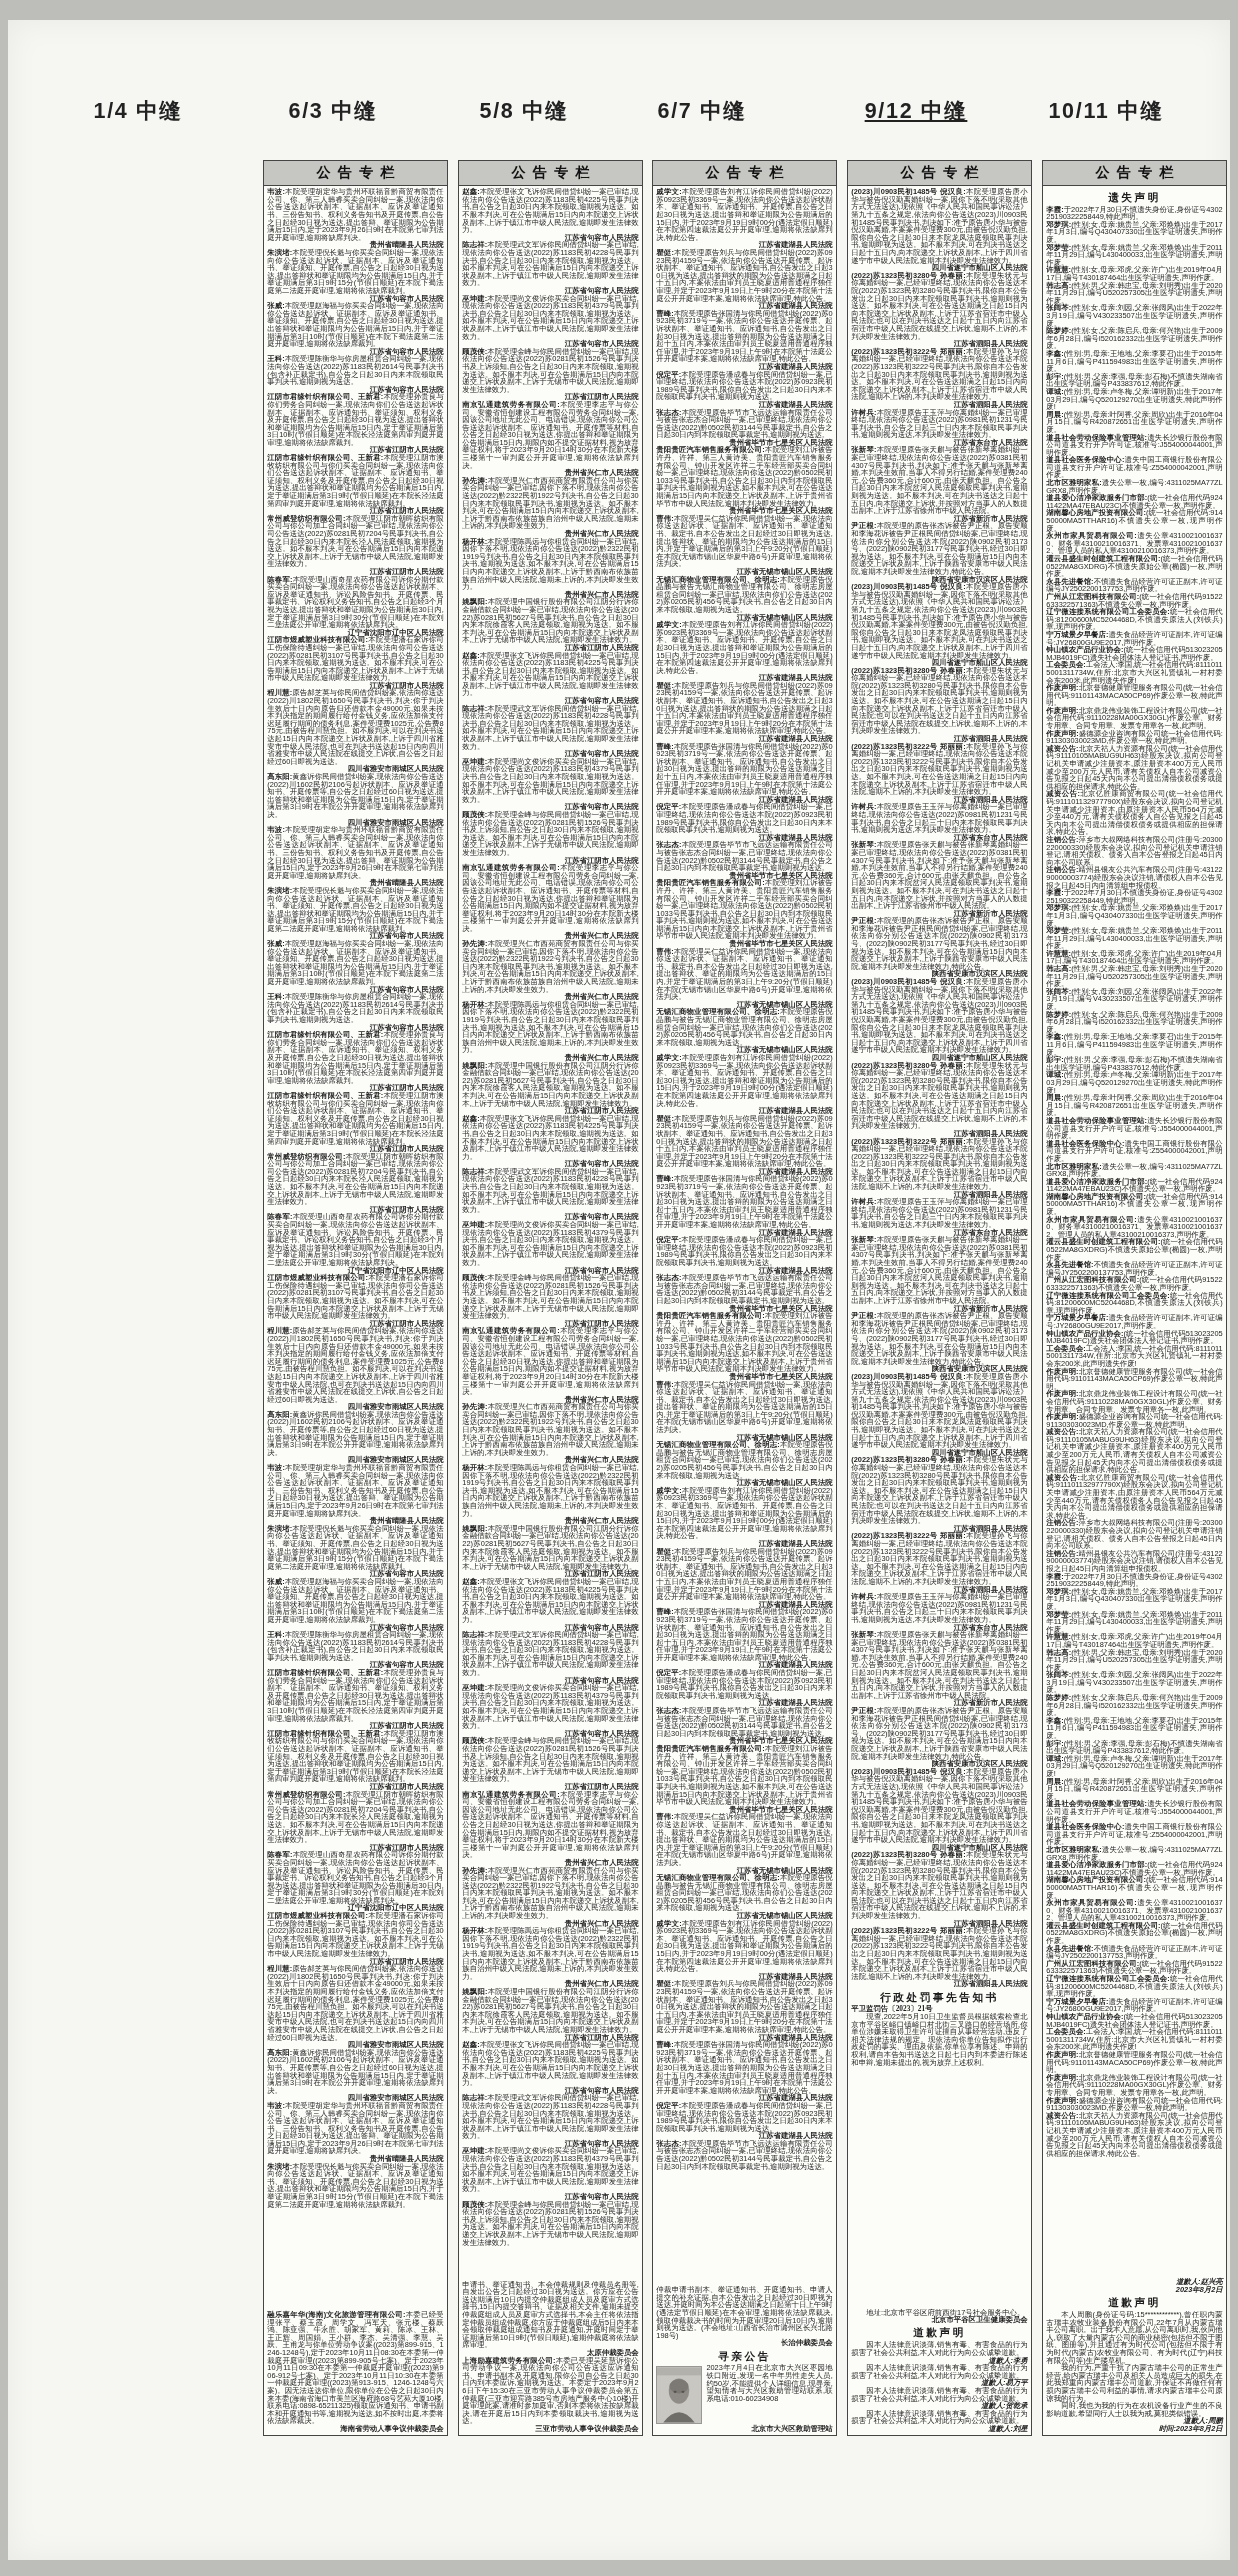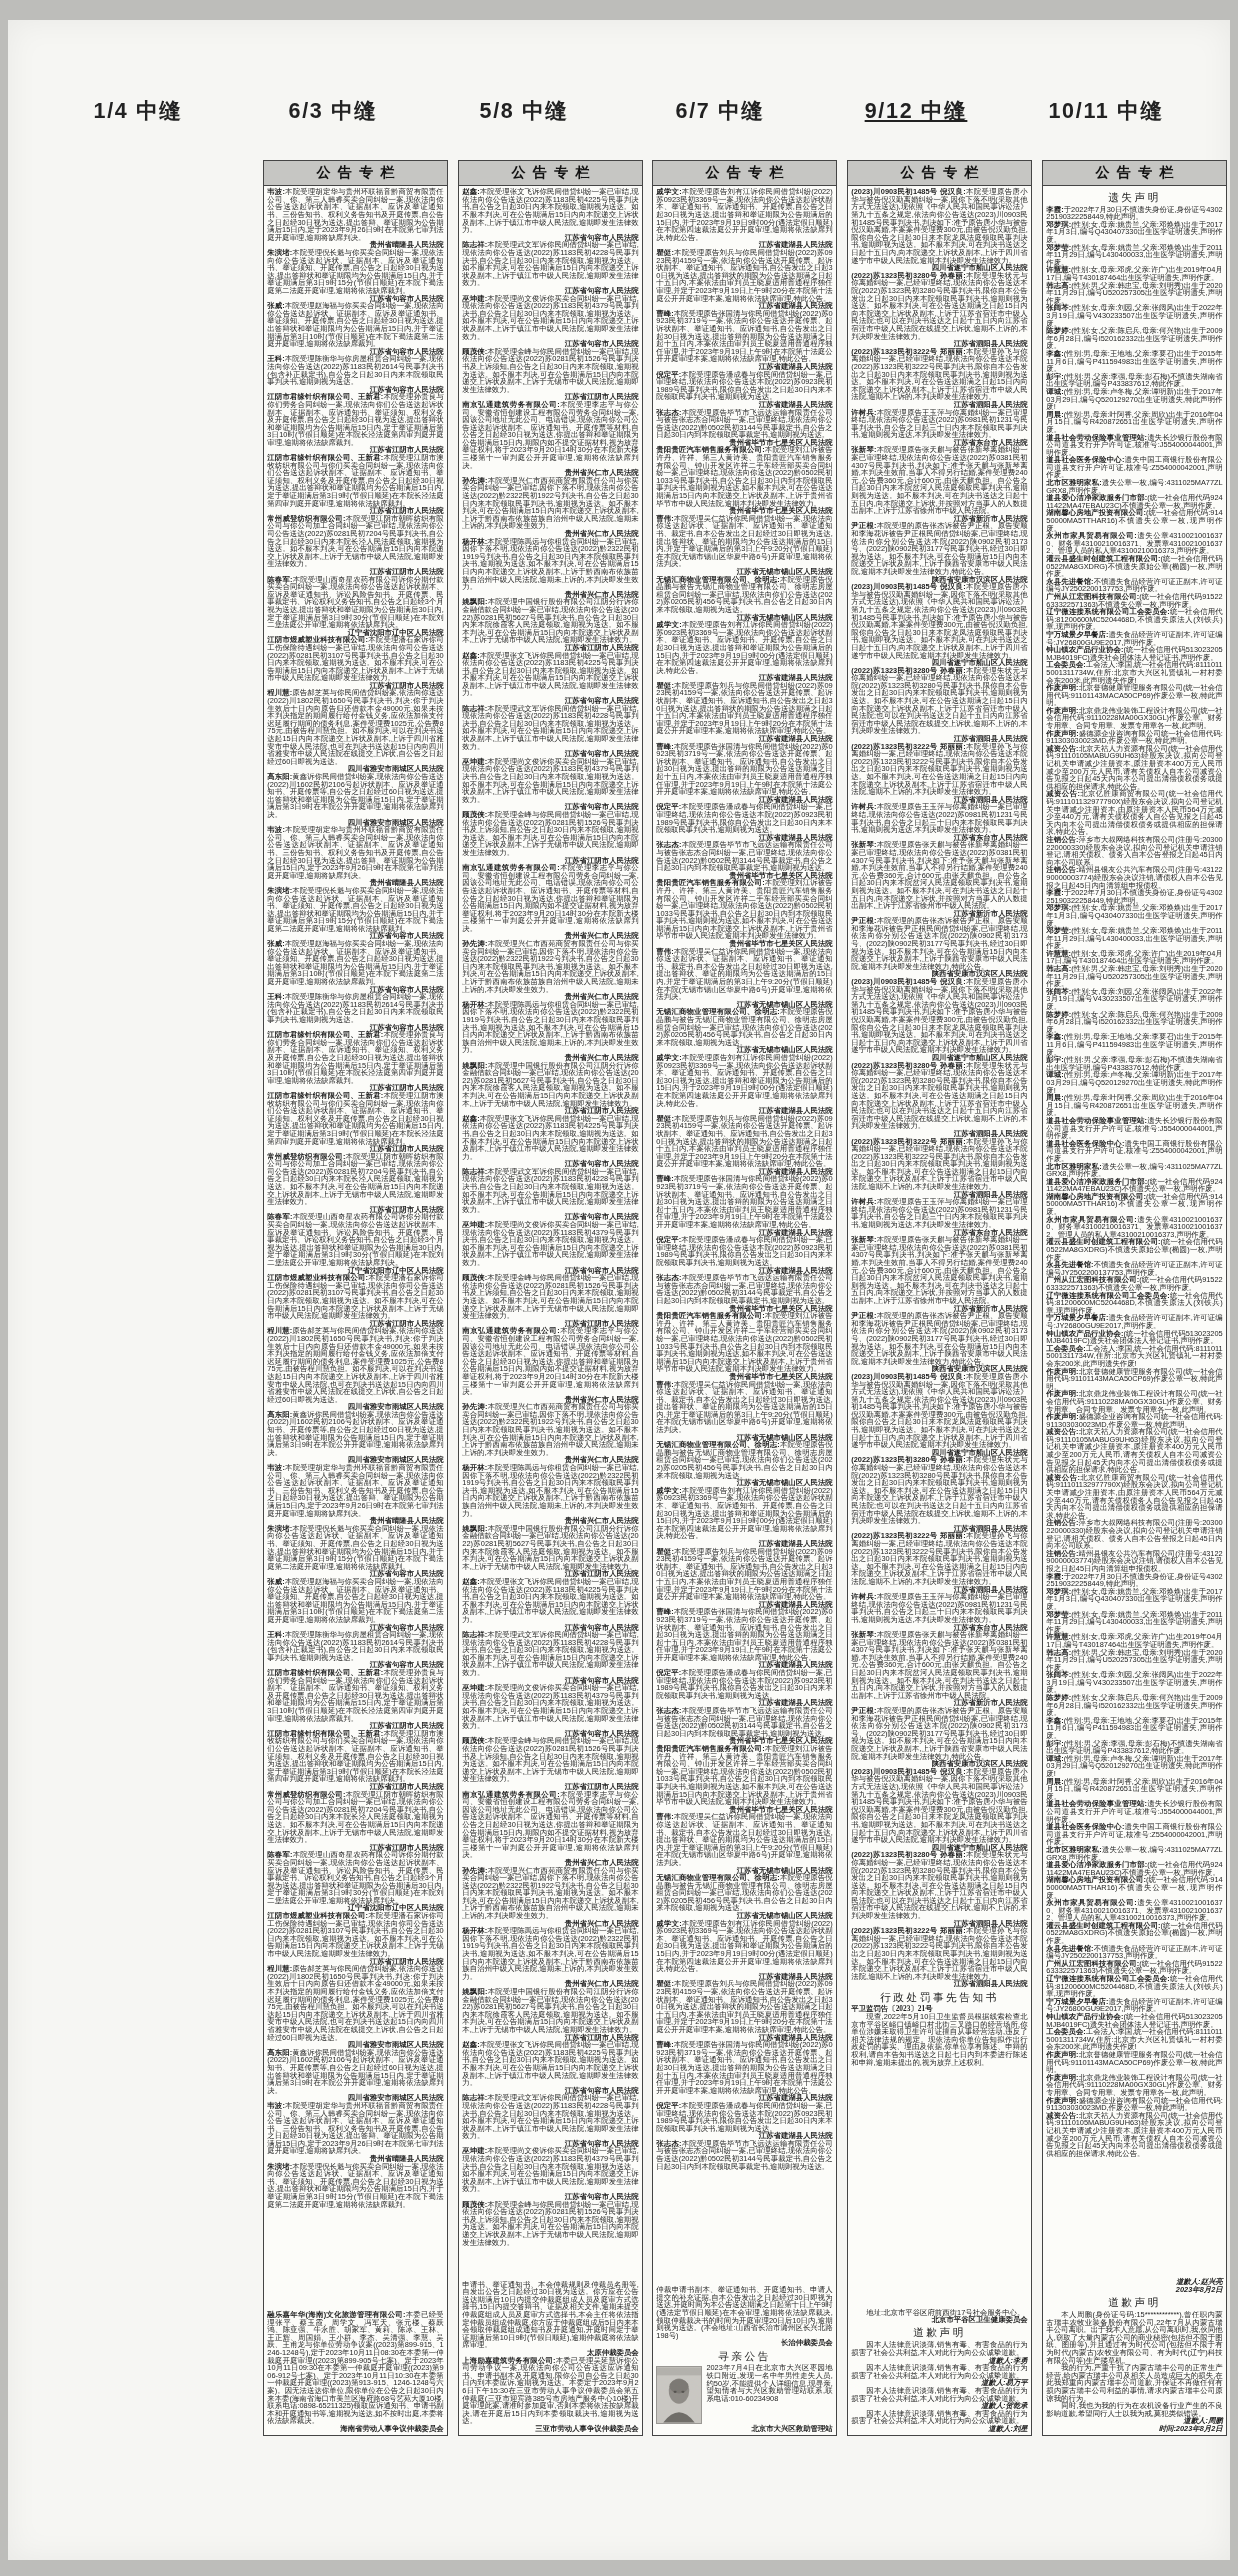--- a/index.html
+++ b/index.html
@@ -13,38 +13,38 @@
       border:0.8px solid #454545;background:#fcfcf9;display:flex;flex-direction:column;box-sizing:border-box;}
   .col-header{background:#c6c6c3;border-bottom:0.8px solid #454545;text-align:center;
       font-weight:bold;font-size:14px;letter-spacing:7.4px;text-indent:7.4px;
       padding:3.3px 0 2.5px;color:#111;flex:0 0 auto;}
   .col-flow{flex:1 1 auto;overflow:hidden;padding:2.5px 3.3px 0;color:#1d1d1d;}
   .col-flow,.col-footer{font-size:7.4px;line-height:7.6px;text-align:justify;word-break:break-all;}
   .col-footer{flex:0 0 auto;padding:0 3.3px 2.5px;color:#1d1d1d;}
   .notice{text-align:justify;}
   .notice b{font-weight:700;}
   .court{text-align:right;font-weight:700;}
-  .sec-h{text-align:center;font-weight:400;font-size:10.7px;line-height:13.2px;margin:2.5px 0 1.7px;letter-spacing:2.5px;}
+  .sec-h{text-align:center;font-weight:700;font-size:10.7px;line-height:13.2px;margin:2.5px 0 1.7px;letter-spacing:2.5px;}
   .bold-line{font-weight:700;font-family:Liberation Serif, serif;}
   .indent{text-indent:15px;}
   .sign{text-align:right;font-weight:700;font-style:italic;}
   .photo-wrap{overflow:hidden;margin-top:0.8px;}
   .photo{float:left;width:46px;height:58px;margin:1.7px 4.1px 0.8px 0;background:#c9c7c2;
       border:0.8px solid #9a9894;box-sizing:border-box;position:relative;overflow:hidden;}
   .photo svg{display:block;width:100%;height:100%;}
 </style>
 </head>
 <body>
 
 <div class="paper"></div>
 <div id="labels">
     <div class="seam-label" style="left: 138px;">1/4 中缝</div>
     <div class="seam-label" style="left: 333px;">6/3 中缝</div>
     <div class="seam-label" style="left: 524px;">5/8 中缝</div>
-    <div class="seam-label" style="left: 720px;">6/7 中缝</div>
+    <div class="seam-label" style="left: 702px;">6/7 中缝</div>
     <div class="seam-label" style="left: 916px; text-decoration: underline;">9/12 中缝</div>
     <div class="seam-label" style="left: 1106px;">10/11 中缝</div>
   </div>
 <div id="columns">
     <div class="column" style="left: 263px;">
       <div class="col-header">公告专栏</div>
       <div class="col-flow">
         <div>
           <div class="notice"><b>韦波:</b>本院受理胡定华与贵州环联福音黔商贸有限责任公司、你、第三人韩睿买卖合同纠纷一案,现依法向你公告送达起诉状副本、证据副本、应诉及举证通知书、三份告知书、权利义务告知书及开庭传票,自公告之日起经30日视为送达,提出答辩、举证期限为公告期满后15日内,定于2023年9月26日9时在本院第七审判法庭开庭审理,逾期将缺席判决。</div>
           <div class="court">贵州省晴隆县人民法院</div>

